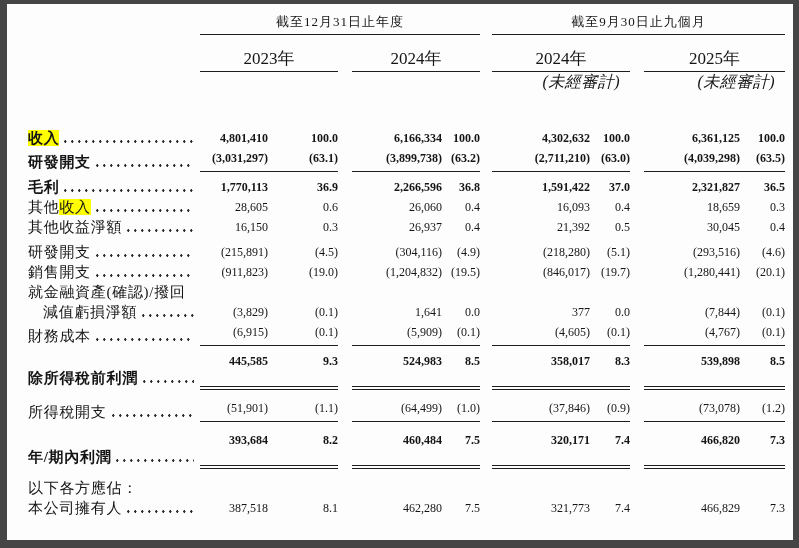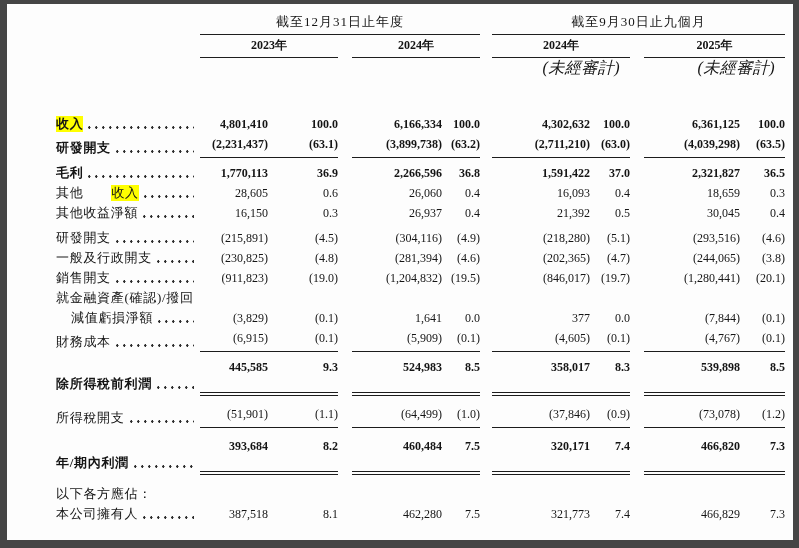--- a/index.html
+++ b/index.html
@@ -37,31 +37,31 @@
   td.lbl { overflow: hidden; }
 
   
   td.grp {
     text-align: center; font-weight: normal;
     letter-spacing: 1px; font-size: 13px;
     border-bottom: 1.5px solid #1e1e1e;
     padding-bottom: 4px;
   }
   td.yr {
-    text-align: center; font-weight: bold; font-size: 12px;
+    text-align: center; font-weight: normal; font-size: 17px;
     border-bottom: 1.2px solid #1e1e1e;
-    padding: 2px 0 4px 0;
+    padding: 16px 0 4px 0;
   }
   td.unit { font-style: italic; text-align: left; letter-spacing: 1.5px; padding-top: 6px; font-size: 12.5px; }
   td.pcth { font-style: italic; text-align: right; padding-top: 6px; font-size: 12.5px; }
   td.unaud { font-style: italic; text-align: right; padding-right: 10px; font-size: 16px; letter-spacing: 0.5px; }
 
   
   .lblwrap { display: flex; align-items: flex-end; }
-  .lblwrap .txt { white-space: nowrap; letter-spacing: 0.7px; font-size: 13px; margin-left: 28px; }
+  .lblwrap .txt { white-space: nowrap; letter-spacing: 0.7px; font-size: 15px; }
   .hl { background: #ffff00; }
   .dots {
     flex: 1 1 auto;
     height: 3px;
     margin: 0 6px 3px 5px;
     background-image: radial-gradient(circle at 1.3px 1.5px, #2d2d2d 1.05px, transparent 1.4px);
     background-size: 7px 3px;
     background-repeat: repeat-x;
     align-self: flex-end;
   }
@@ -139,21 +139,21 @@
             <td class="v">6,361,125</td>
             <td class="v">100.0</td>
           </tr>
           <tr class="bold rule-single">
             <td class="lbl">
               <div class="lblwrap">
                 <span class="txt">研發開支</span>
                 <span class="dots"></span>
               </div>
             </td>
-            <td class="v">(2,231,437)</td>
+            <td class="v">(3,031,297)</td>
             <td class="v">(63.1)</td>
             <td class="g"></td>
             <td class="v">(3,899,738)</td>
             <td class="v">(63.2)</td>
             <td class="g"></td>
             <td class="v">(2,711,210)</td>
             <td class="v">(63.0)</td>
             <td class="g"></td>
             <td class="v">(4,039,298)</td>
             <td class="v">(63.5)</td>
@@ -227,39 +227,20 @@
             <td class="v">(4.5)</td>
             <td class="g"></td>
             <td class="v">(304,116)</td>
             <td class="v">(4.9)</td>
             <td class="g"></td>
             <td class="v">(218,280)</td>
             <td class="v">(5.1)</td>
             <td class="g"></td>
             <td class="v">(293,516)</td>
             <td class="v">(4.6)</td>
-          </tr>
-          <tr class="">
-            <td class="lbl">
-              <div class="lblwrap">
-                <span class="txt">一般及行政開支</span>
-                <span class="dots"></span>
-              </div>
-            </td>
-            <td class="v">(230,825)</td>
-            <td class="v">(4.8)</td>
-            <td class="g"></td>
-            <td class="v">(281,394)</td>
-            <td class="v">(4.6)</td>
-            <td class="g"></td>
-            <td class="v">(202,365)</td>
-            <td class="v">(4.7)</td>
-            <td class="g"></td>
-            <td class="v">(244,065)</td>
-            <td class="v">(3.8)</td>
           </tr>
           <tr class="">
             <td class="lbl">
               <div class="lblwrap">
                 <span class="txt">銷售開支</span>
                 <span class="dots"></span>
               </div>
             </td>
             <td class="v">(911,823)</td>
             <td class="v">(19.0)</td>

